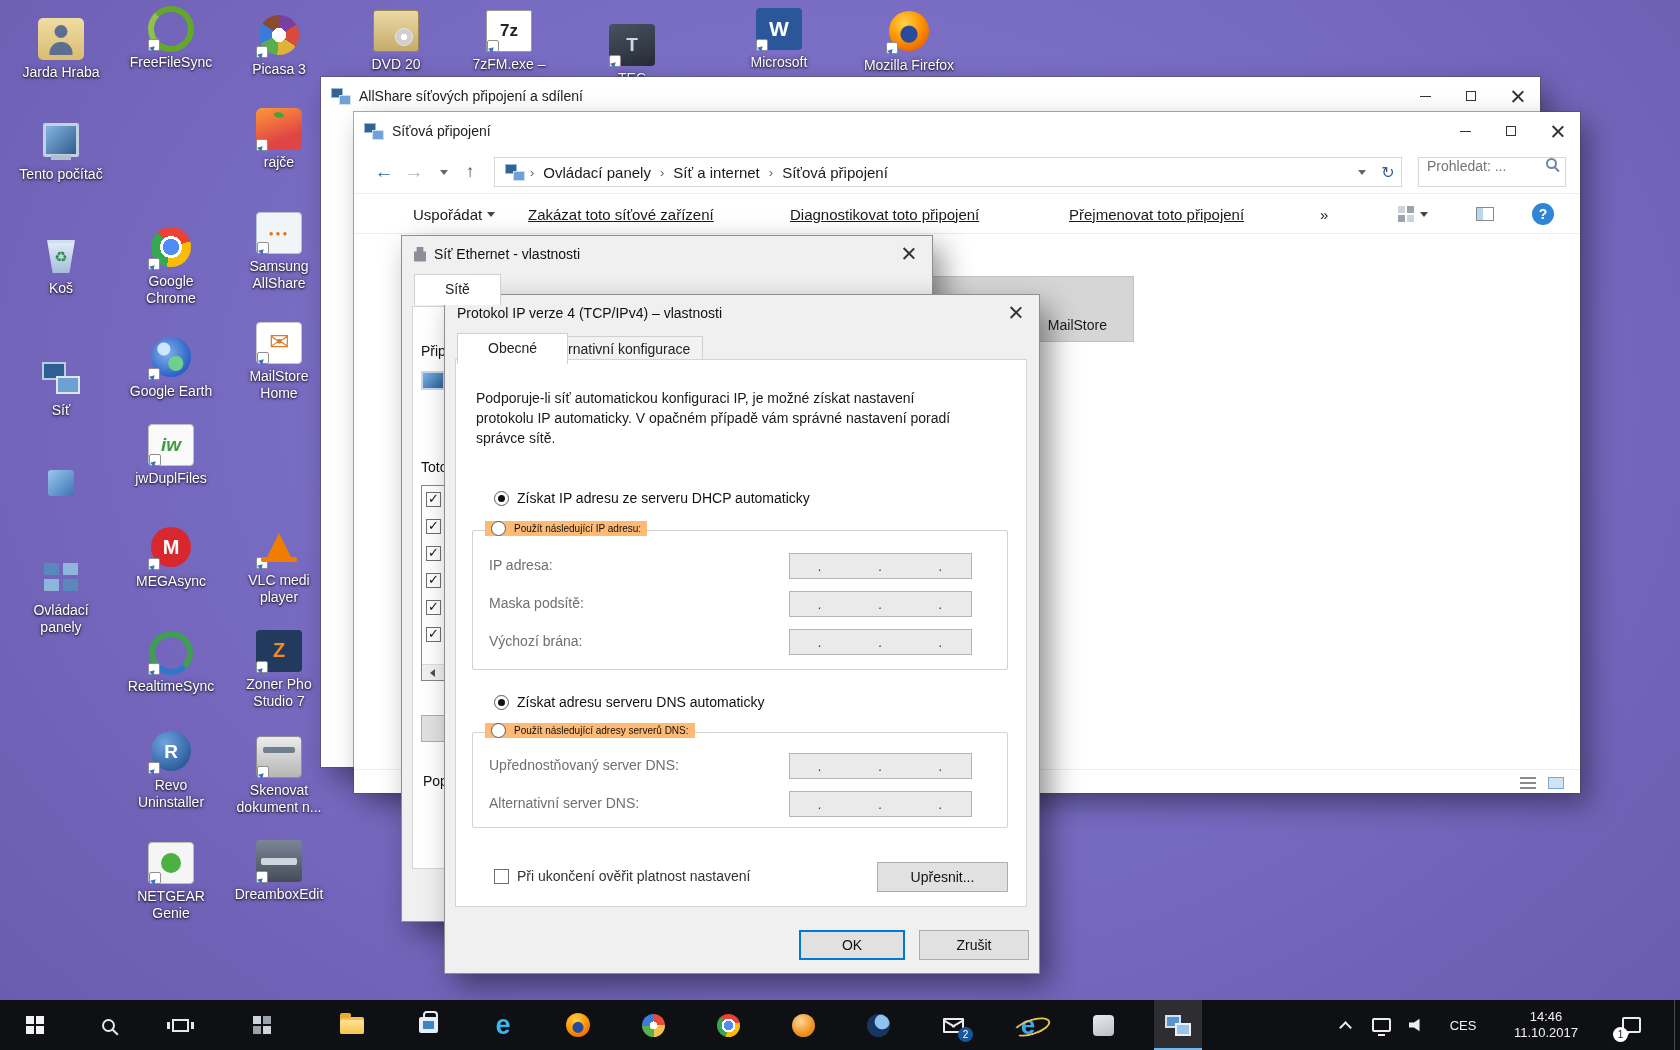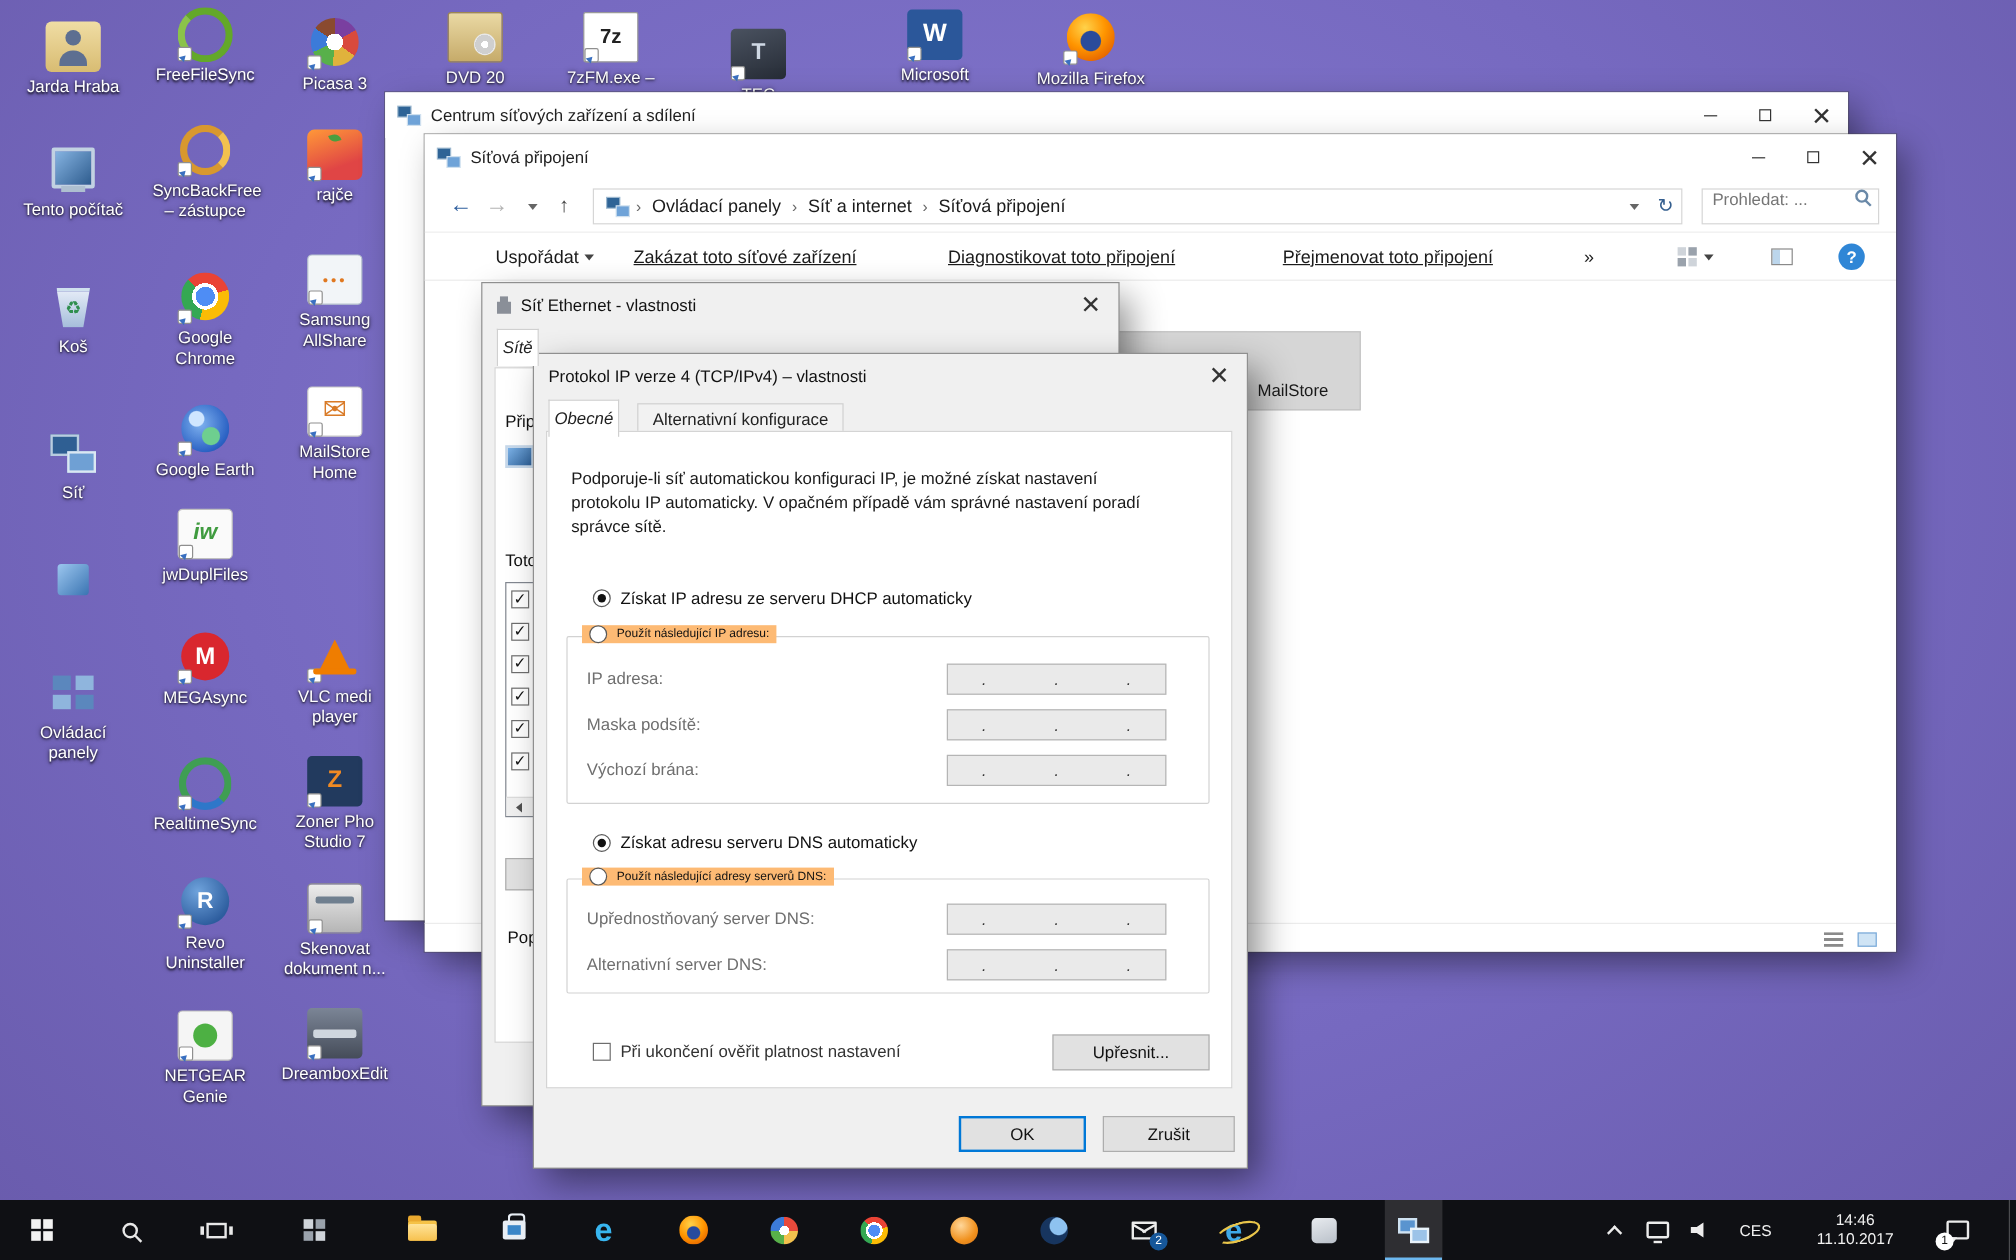--- a/index.html
+++ b/index.html
@@ -118,21 +118,21 @@
   .g-sb1{width:16px;height:12px;background:repeating-linear-gradient(#8a8a8a 0 2px,rgba(0,0,0,0) 2px 5px);}
   .g-sb2{width:16px;height:12px;background:#cfe4f5;border:1px solid #7aa9d8;}
 
   
   .dialog{position:absolute;background:#f0f0f0;box-shadow:0 0 0 1px #8f8f8f,10px 12px 28px rgba(0,0,0,.45);}
   .dlg-titlebar{position:relative;height:36px;display:flex;align-items:center;padding-left:12px;}
   .dlg-title{font-size:14px;color:#111;white-space:nowrap;}
   .dlg-close{position:absolute;top:3px;right:4px;width:40px;height:29px;display:flex;align-items:center;justify-content:center;}
   .mini-plug{width:12px;height:15px;background:#8a8f98;clip-path:polygon(22% 0,78% 0,78% 33%,100% 33%,100% 100%,0 100%,0 33%,22% 33%);margin-right:8px;flex:none;}
   .tab{position:absolute;font-size:14px;color:#222;background:#f2f2f2;border:1px solid #d0d0d0;padding:4px 12px 5px;}
-  .tab.active{background:#fff;border-bottom:none;padding:6px 4px 8px;z-index:3;font-style:italic;}
+  .tab.active{background:#fff;border-bottom:none;padding:6px 30px 8px;z-index:3;}
   .tabpage{position:absolute;background:#fff;border:1px solid #d4d4d4;}
 
   .row-radio{position:absolute;display:flex;align-items:center;gap:8px;font-size:14px;color:#111;white-space:nowrap;}
   .radio{width:15px;height:15px;border:1px solid #595959;border-radius:50%;background:#fff;flex:none;position:relative;}
   .radio.sel::after{content:"";position:absolute;inset:3px;border-radius:50%;background:#111;}
   .groupbox{position:absolute;border:1px solid #d2d2d2;border-radius:2px;}
   .legendrow{position:absolute;top:-10px;left:12px;background:#fdba74;padding:0 6px;display:flex;align-items:center;gap:8px;font-size:10px;color:#111;white-space:nowrap;}
   .fieldrow{position:absolute;left:0;right:0;height:26px;}
   .flabel{position:absolute;left:16px;top:4px;font-size:14px;color:#6f6f6f;white-space:nowrap;}
   .ipbox{position:absolute;left:316px;width:183px;height:26px;background:#eaeaea;border:1px solid #b5b5b5;display:flex;align-items:center;justify-content:space-around;color:#333;font-size:13px;}
@@ -231,26 +231,20 @@
     <div class="dglyph ic-cpanel"></div>
     <div class="dlabel">Ovládací panely</div>
   </div>
 
   <div class="dicon" style="left:119px;top:8px">
     <div class="dglyph ic-ffs">
         <i class="sc"></i>
       </div>
     <div class="dlabel">FreeFileSync</div>
   </div>
-  <div class="dicon" style="left:119px;top:104px">
-    <div class="dglyph ic-sbf">
-        <i class="sc"></i>
-      </div>
-    <div class="dlabel">SyncBackFree – zástupce</div>
-  </div>
   <div class="dicon" style="left:119px;top:226px">
     <div class="dglyph">
         <div class="ic-chrome"></div>
         <i class="sc"></i>
       </div>
     <div class="dlabel">Google Chrome</div>
   </div>
   <div class="dicon" style="left:119px;top:336px">
     <div class="dglyph">
         <div class="ic-earth"></div>
@@ -367,21 +361,21 @@
     <div class="dglyph">
         <div class="ic-firefox"></div>
         <i class="sc"></i>
       </div>
     <div class="dlabel">Mozilla Firefox</div>
   </div>
 
   <div class="window" style="left:321px;top:77px;width:1219px;height:690px">
     <div class="titlebar">
       <div class="tb-icon mini-net"></div>
-      <div class="tb-title">Centrum síťových zařízení a sdílení</div>
+      <div class="tb-title">AllShare síťových připojení a sdílení</div>
       <div class="caption-btns">
         <div class="cap-btn">
             <span class="glyph-min"></span>
           </div>
         <div class="cap-btn">
             <span class="glyph-max"></span>
           </div>
         <div class="cap-btn">
             <span class="glyph-close"></span>
           </div>

